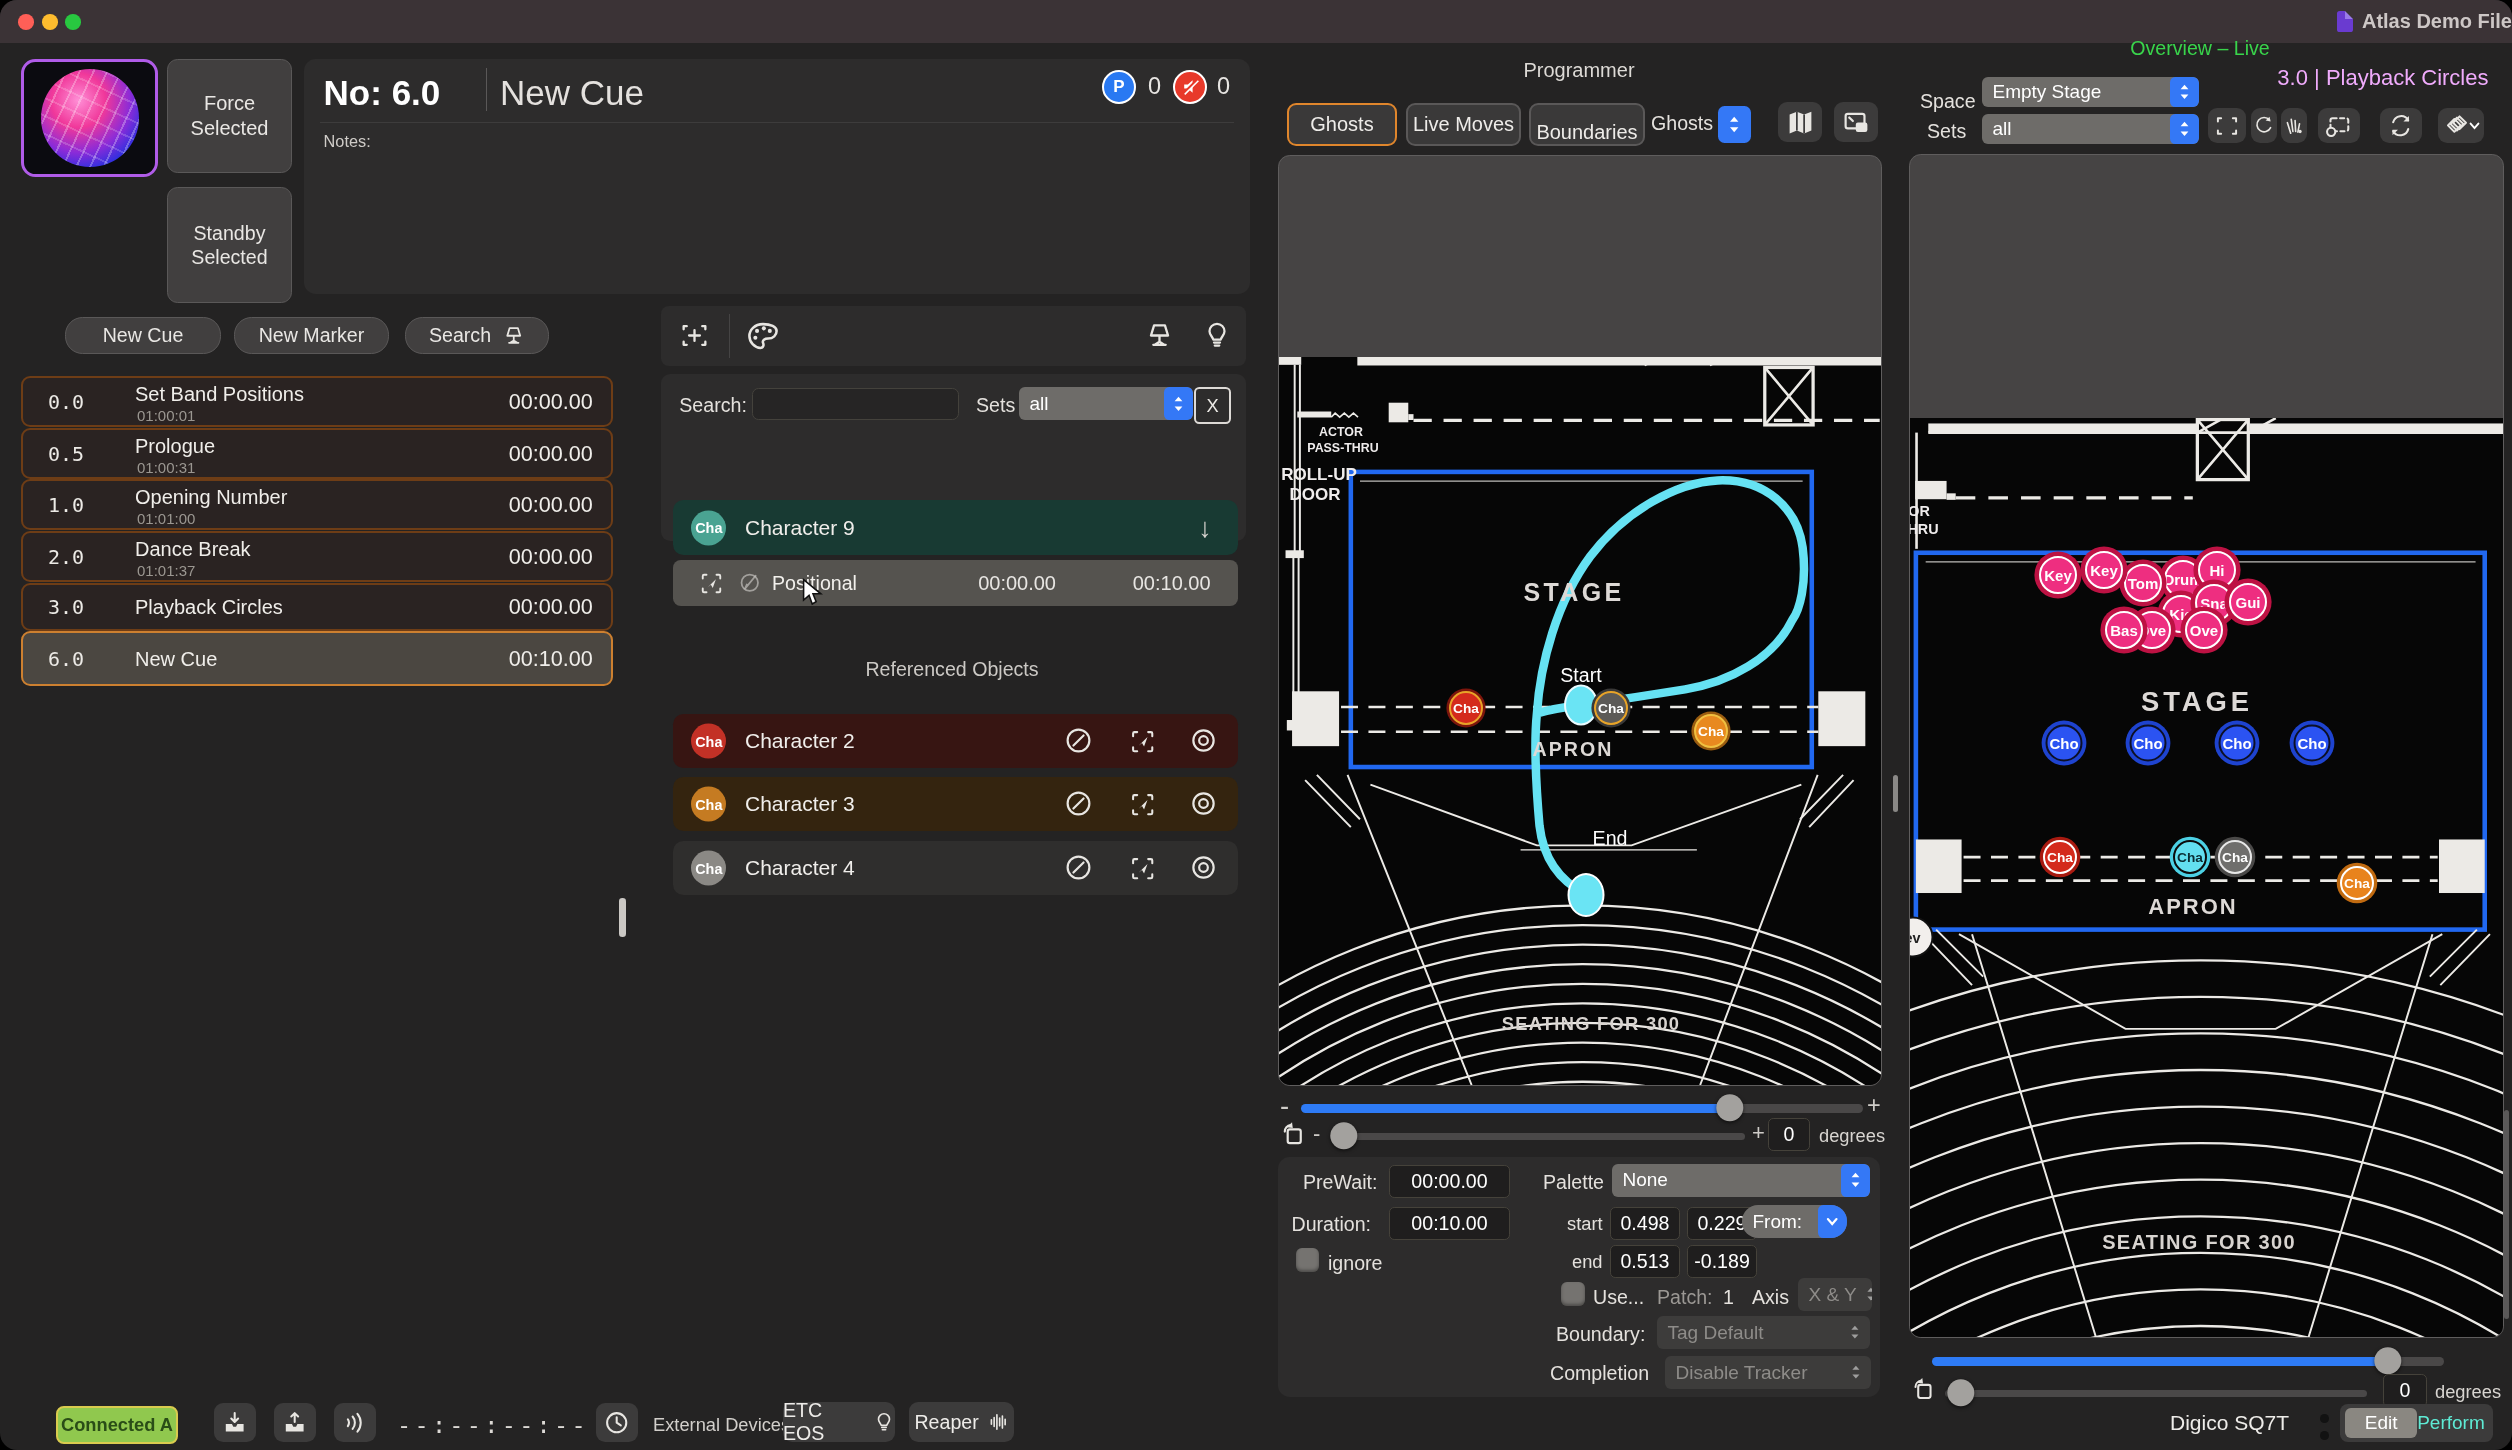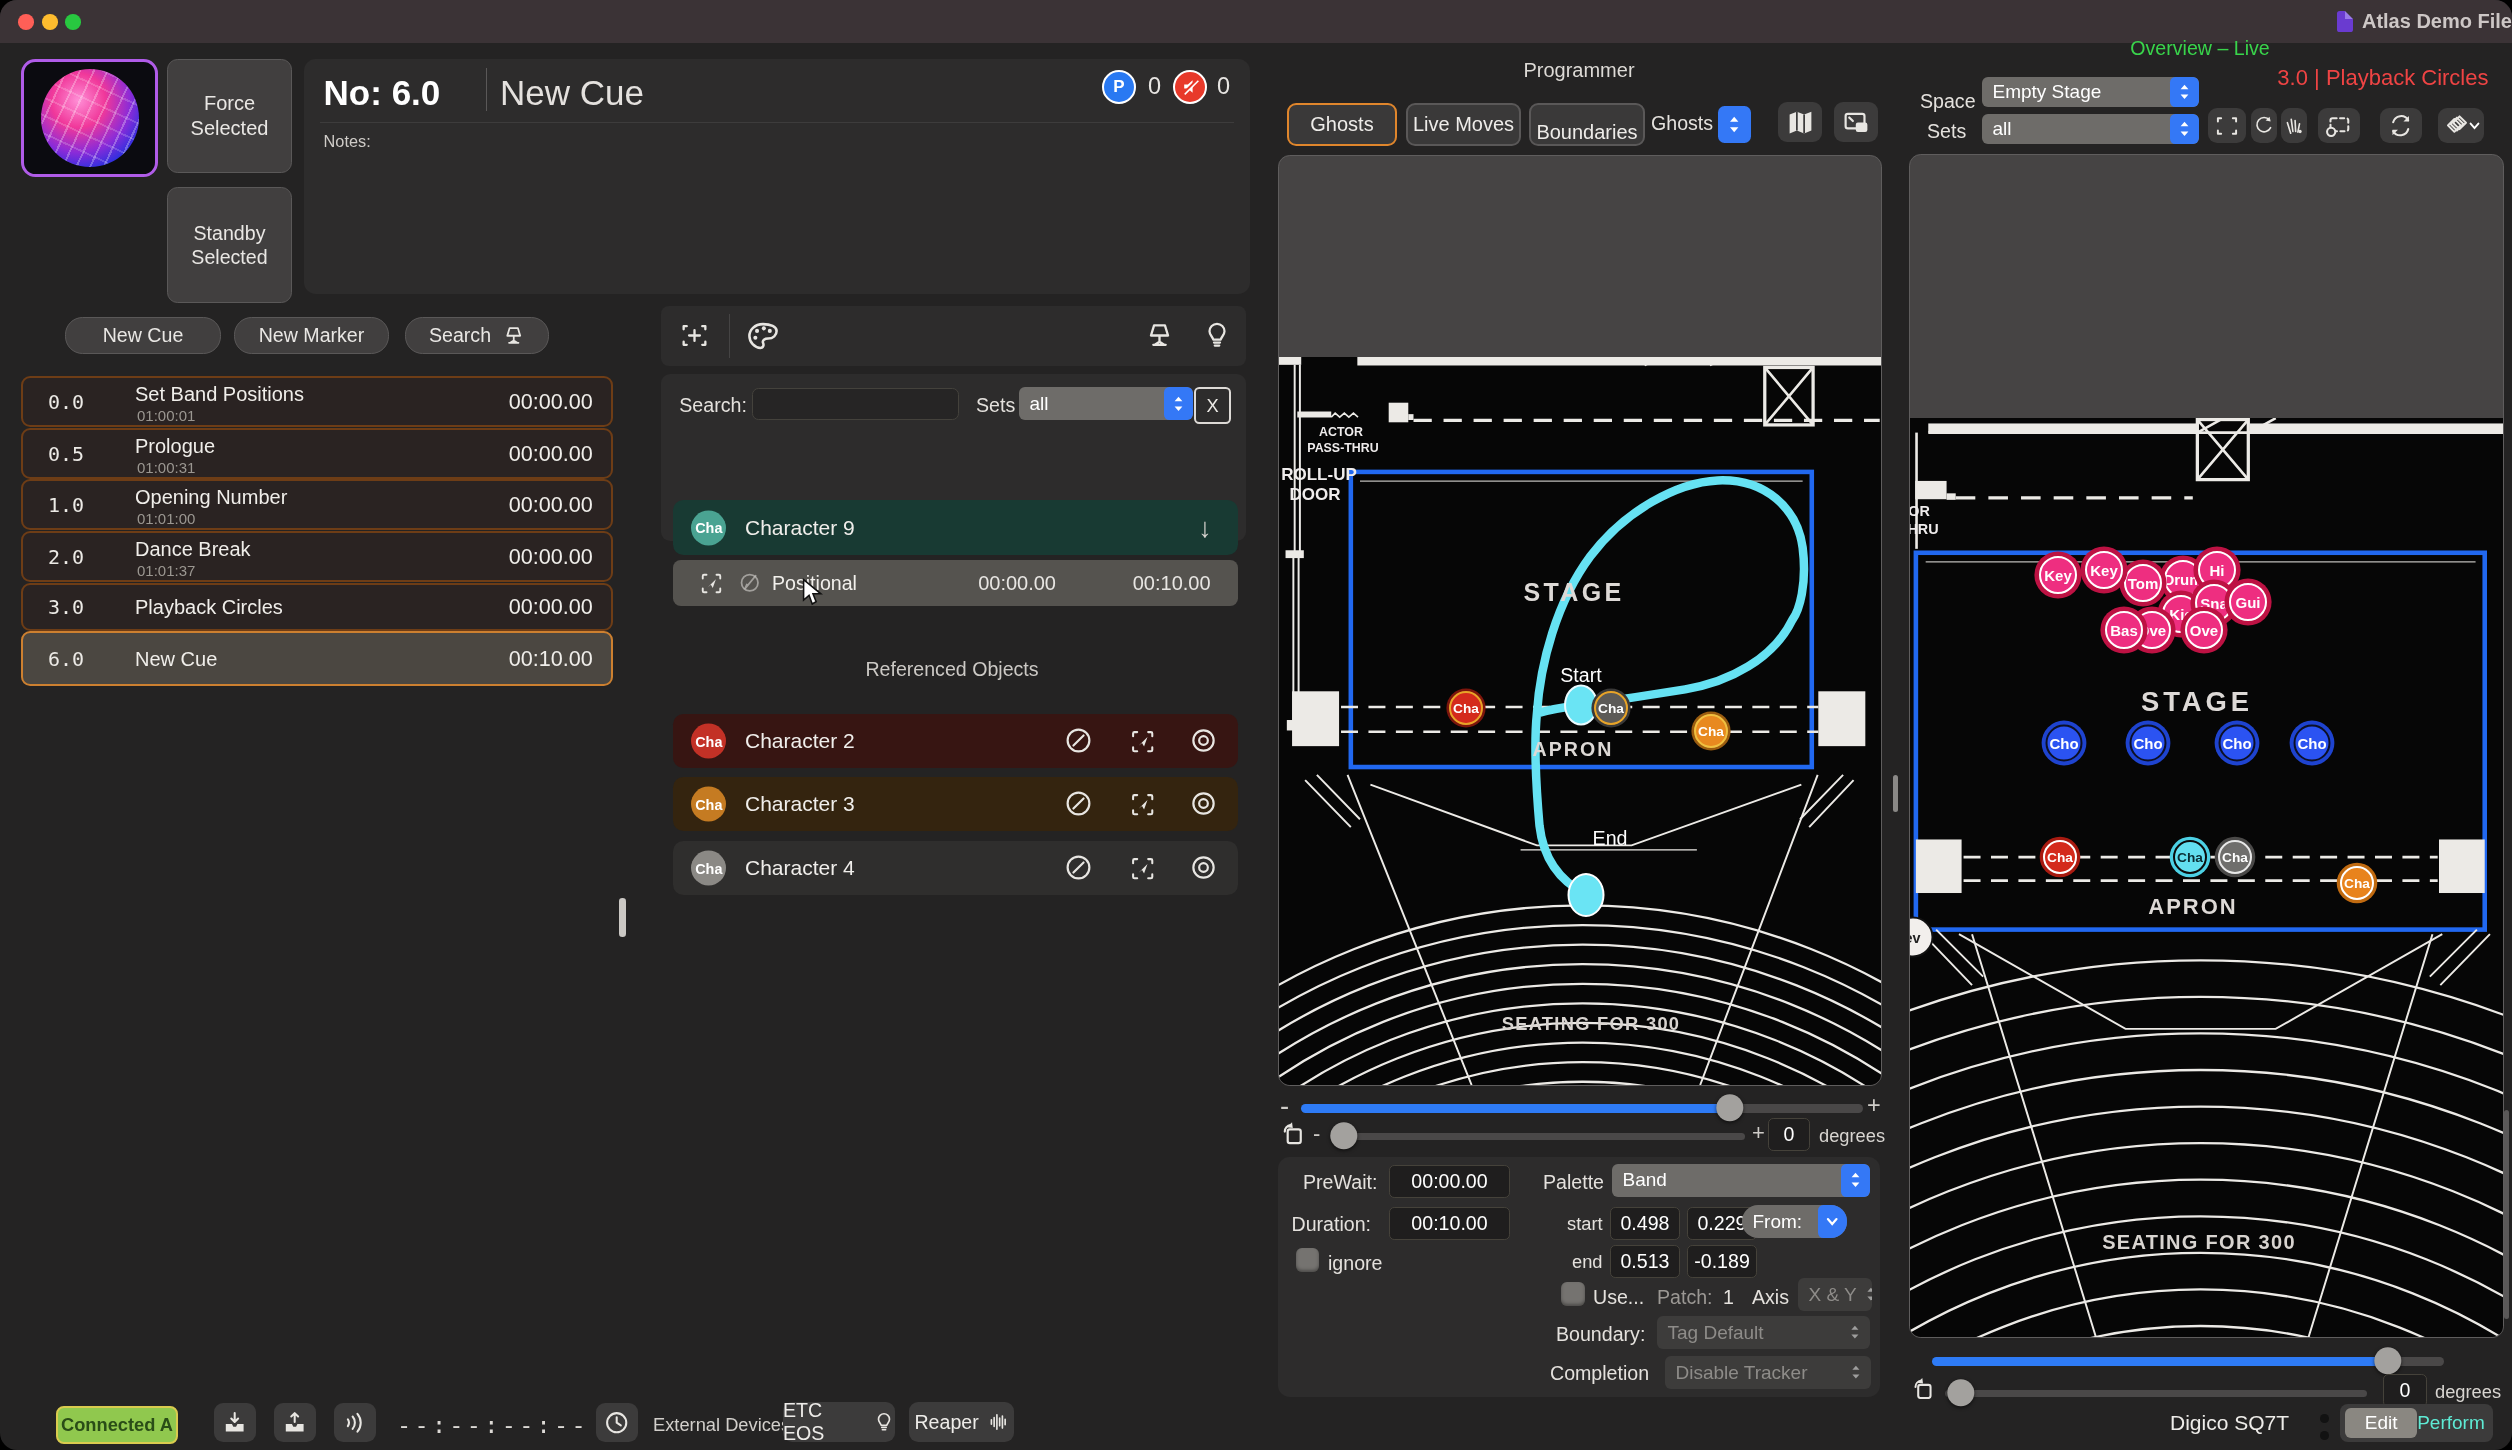--- a/index.html
+++ b/index.html
@@ -523,21 +523,21 @@
       </div>
     <span class="abs lbl" style="left:7.8px;top:56px;width:91px;text-align:center;">Duration:</span>
     <div class="field abs" style="left:111px;top:50px;width:119px;height:31px;">
         <span>00:10.00</span>
       </div>
     <span class="checkbox" style="left:17.6px;top:91px;"></span>
     <span class="abs lbl" style="left:50px;top:95px;">ignore</span>
 
     <span class="abs lbl" style="left:265px;top:14.4px;">Palette</span>
     <div class="select abs" style="left:334px;top:6.5px;width:247px;height:33px;">
-      <span>Band</span>
+      <span>None</span>
       <span class="stp">
           <svg width="13" height="19.6" viewBox="0 0 20 30">
             <use href="#i-stepper"></use>
           </svg>
         </span>
     </div>
     <span class="abs lbl" style="left:289px;top:56px;font-size:18.3px;">start</span>
     <div class="field abs" style="left:332px;top:50px;width:68px;height:31px;">
         <span>0.498</span>
       </div>
@@ -587,21 +587,21 @@
       <span>Disable Tracker</span>
       <span class="stp">
           <svg width="11.8" height="18.3" style="opacity:.5" viewBox="0 0 18 28">
             <use href="#i-stepper"></use>
           </svg>
         </span>
     </div>
   </div>
 
   <span class="abs" style="left:2200px;top:37px;transform:translateX(-50%);font-size:19.6px;color:#39d44b;">Overview – Live</span>
-  <span class="abs" style="right:23.5px;top:65px;font-size:22px;color:#ef4444;">3.0 | Playback Circles</span>
+  <span class="abs" style="right:23.5px;top:65px;font-size:22px;color:#f0abfc;">3.0 | Playback Circles</span>
   <span class="abs lbl" style="left:1920px;top:84px;margin-top:6px;">Space</span>
   <div class="select abs" style="left:1982px;top:77px;width:206px;height:30px;">
     <span>Empty Stage</span>
     <span class="stp">
         <svg width="13" height="19.6" viewBox="0 0 20 30">
           <use href="#i-stepper"></use>
         </svg>
       </span>
   </div>
   <span class="abs lbl" style="left:1927px;top:120px;">Sets</span>

